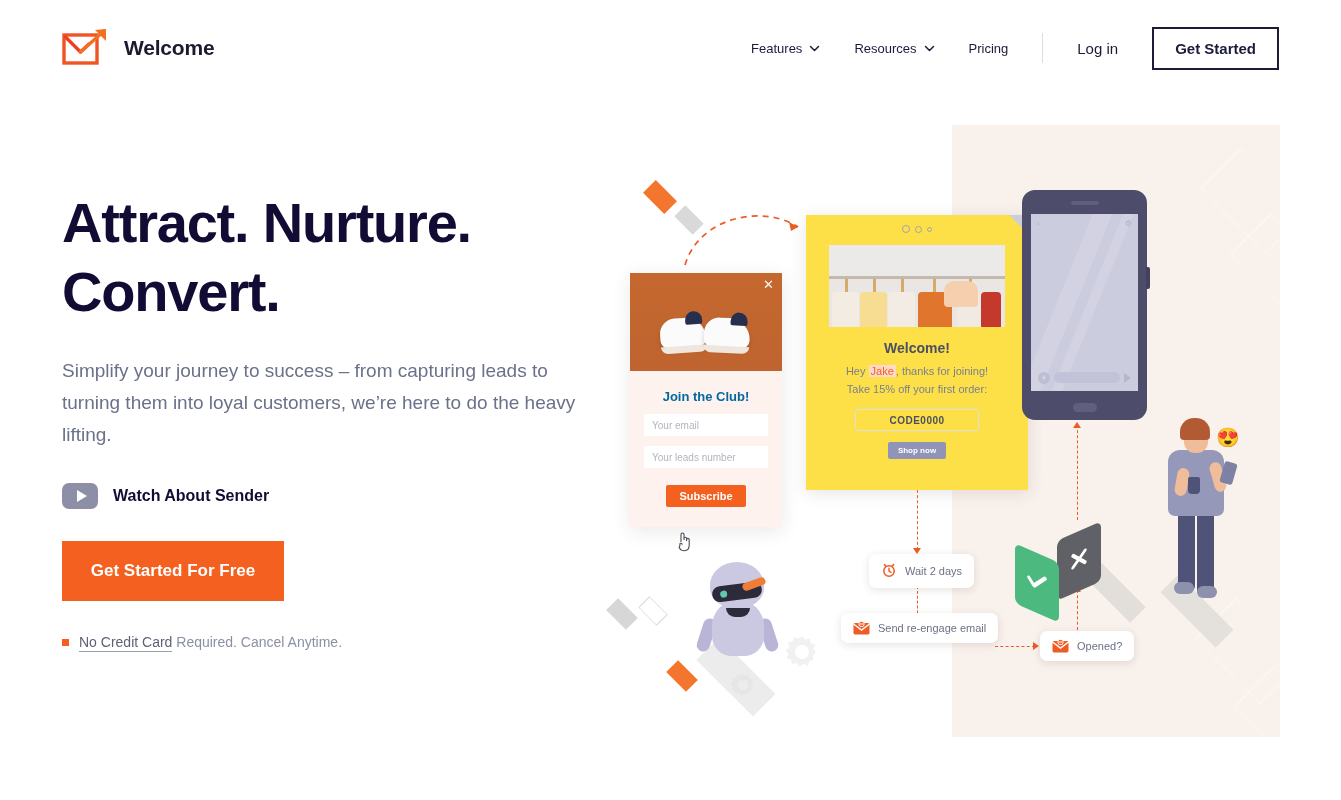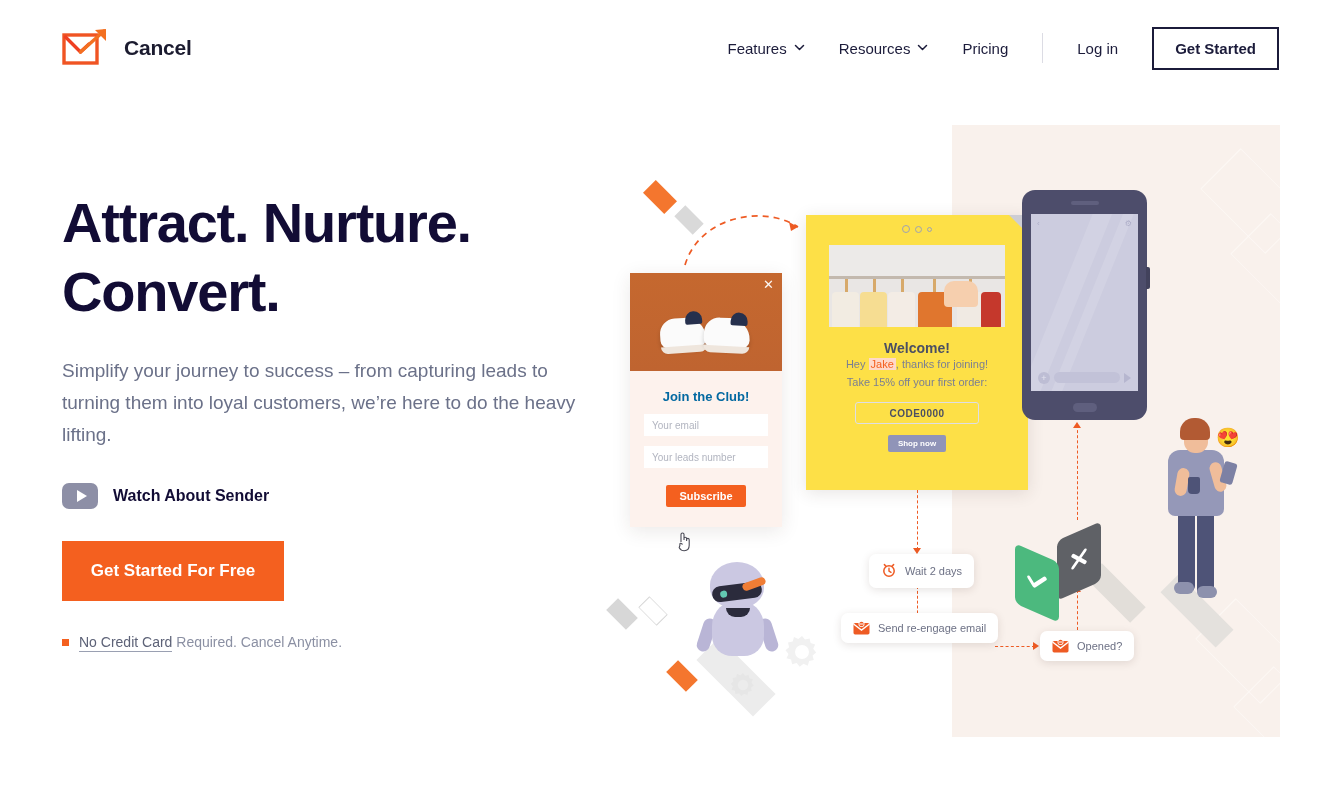--- a/index.html
+++ b/index.html
@@ -22,22 +22,22 @@
   }
   .logo-mark { width: 50px; height: 42px; position: relative; }
   .logo-text {
     font-size: 21px; font-weight: 700; color: #1b1b2f; letter-spacing: -0.2px;
   }
   .nav {
     position: absolute; right: 62px; top: 28px;
     display: flex; align-items: center; height: 40px;
   }
   .nav-item {
-    display: flex; gap: 7px;
-    font-size: 15px; color: #1b1b3a; margin-right: 34px;
+    display: flex; align-items: center; gap: 7px;
+    font-size: 13px; color: #1b1b3a; margin-right: 34px;
     cursor: pointer; white-space: nowrap;
   }
   .chev {
     width: 11px; height: 11px; display: inline-block; position: relative; top: -1px;
   }
   .nav-divider {
     width: 1px; height: 30px; background: #dcdce4; margin-right: 34px;
   }
   .login {
     font-size: 15px; color: #1b1b3a; margin-right: 34px; cursor: pointer; white-space: nowrap;
@@ -165,21 +165,21 @@
   }
   .rail { position: absolute; left: 0; top: 31px; width: 176px; height: 3px; background: #c3b9ae; }
   .hanger {
     position: absolute; top: 34px; width: 3px; height: 15px; background: #d7a96a;
   }
   .garment { position: absolute; top: 47px; width: 27px; height: 36px; border-radius: 4px 4px 2px 2px; }
   .email-h {
     text-align: center; font-size: 14px; font-weight: 700; color: #4b4f63; margin-top: 13px;
   }
   .email-p {
-    text-align: center; font-size: 11px; color: #7b7f92; line-height: 16px;
+    text-align: center; font-size: 11px; color: #7b7f92; margin-top: 7px; line-height: 16px;
   }
   .hl-name { background: #ffd9c9; color: #f4601f; padding: 0 2px; }
   .code-box {
     margin: 12px auto 0; width: 124px; height: 22px; border: 1px solid #dedee5;
     border-radius: 3px; display: flex; align-items: center; justify-content: center;
     font-size: 10px; font-weight: 700; color: #4b4f63; letter-spacing: .5px;
   }
   .shop-btn {
     margin: 11px auto 0; width: 58px; height: 17px; background: #9094b8; color: #fff;
     font-size: 8px; font-weight: 700; border: none; border-radius: 2px;
@@ -350,21 +350,21 @@
 
     <div class="logo-wrap">
       <div class="logo-mark">
         <svg width="50" height="42" viewBox="0 0 50 42">
           <rect x="2" y="8" width="33" height="28" fill="none" stroke="#f05423" stroke-width="3.4"></rect>
           <polyline points="3.5,10 18.5,25 27,17" fill="none" stroke="#ef3f23" stroke-width="3.4" stroke-linecap="round" stroke-linejoin="round"></polyline>
           <path d="M18.5 25 L42 4" fill="none" stroke="#f37021" stroke-width="3.4" stroke-linecap="round"></path>
           <polygon points="44,2 44,14 33,3" fill="#f37021"></polygon>
         </svg>
       </div>
-      <span class="logo-text">Cancel</span>
+      <span class="logo-text">Welcome</span>
     </div>
 
     <div class="nav">
 
       <div class="nav-item">
         <span>Features</span>
         <span class="chev">
           <svg width="11" height="11" viewBox="0 0 11 11">
               <polyline points="1.5,3.5 5.5,7.5 9.5,3.5" fill="none" stroke="#1b1b3a" stroke-width="1.5" stroke-linecap="round" stroke-linejoin="round"></polyline>
             </svg>

